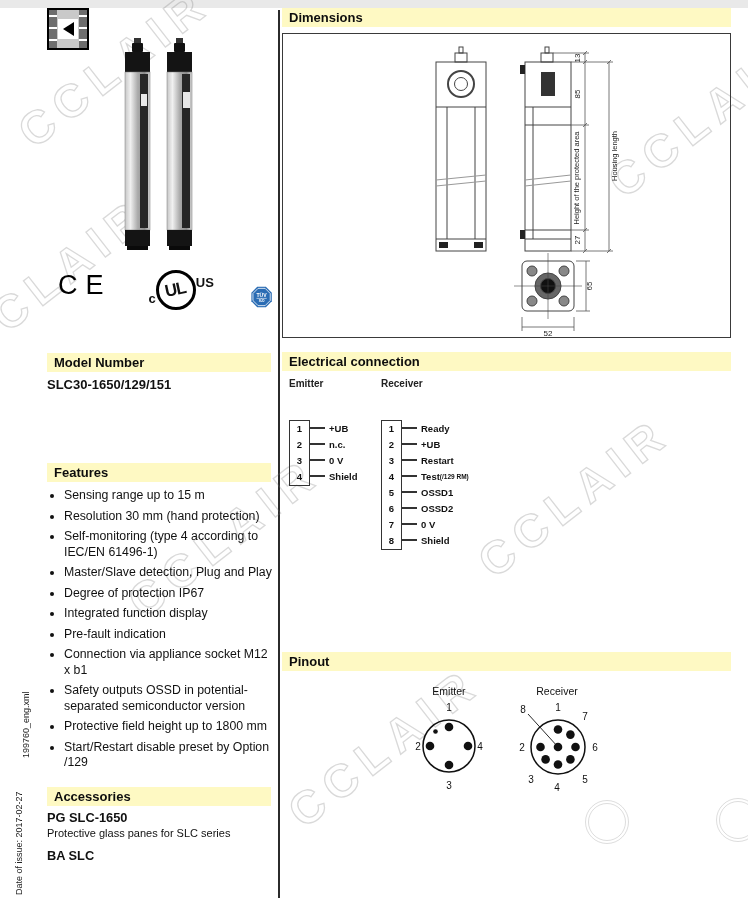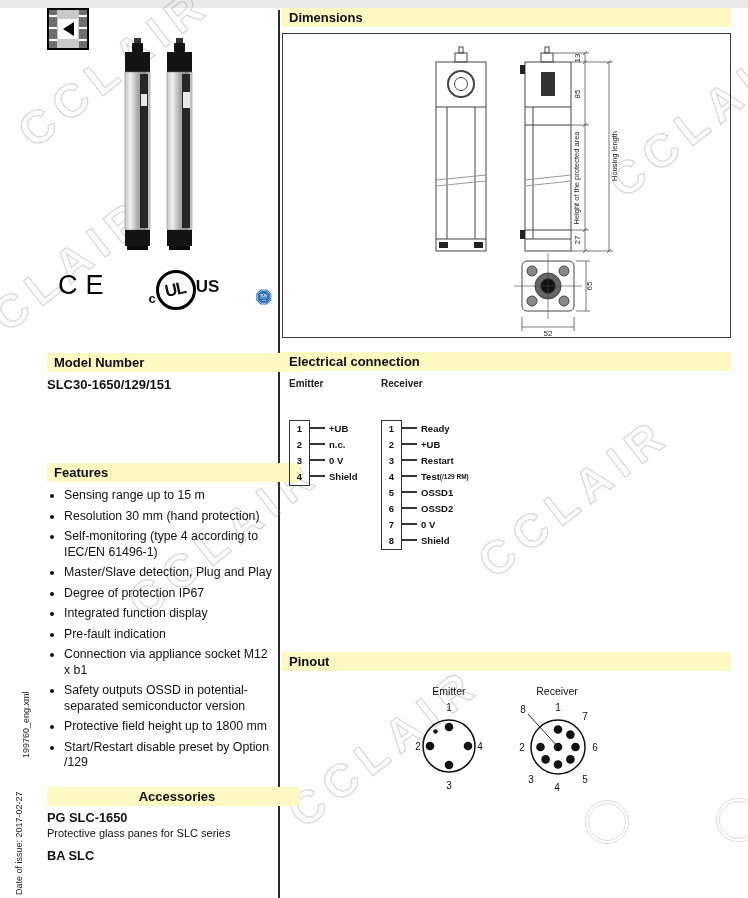--- a/index.html
+++ b/index.html
@@ -12,42 +12,42 @@
 
   
   .wm { position:absolute; font-size:46px; font-weight:bold; letter-spacing:9px;
         color:transparent; -webkit-text-stroke:1.3px rgba(120,120,120,0.28);
         transform:rotate(-38deg); pointer-events:none; user-select:none; }
   .ring { position:absolute; width:44px; height:44px; border:4px double rgba(120,120,120,0.25); border-radius:50%; }
 
   
   .secbar { position:absolute; height:19px; background:#fef9c3; font-weight:bold; font-size:13px;
             line-height:19px; padding-left:7px; color:#0d0d0d; }
-  .secbar.left  { left:47px; width:253px; }
+  .secbar.left  { left:47px; width:224px; }
   .secbar.right { left:282px; width:449px; }
 
   
   .picto { position:absolute; left:47px; top:8px; width:42px; height:42px; border:2px solid #000;
            background:#c9c9c9; display:flex; }
   .picto .bar { width:8px; background:repeating-linear-gradient(#6e6e6e 0 5px, #fff 5px 7px, #6e6e6e 7px 12px); }
   .picto .mid { flex:1; display:flex; align-items:center; justify-content:center; }
   .picto .sq  { width:20px; height:20px; background:#fff; display:flex; align-items:center; justify-content:center; }
   .picto .tri { width:0; height:0; border-top:7px solid transparent; border-bottom:7px solid transparent;
                 border-right:11px solid #000; }
 
   
   .certs { position:absolute; left:58px; top:270px; width:214px; height:58px;
            display:flex; align-items:flex-start; gap:37px; }
   .ce { font-size:27px; letter-spacing:8px; font-weight:400; color:#000; }
   .ulwrap { display:flex; align-items:flex-end; }
   .ulc  { font-weight:bold; font-size:13px; margin-bottom:4px; }
   .ulcircle { width:40px; height:40px; border:3px solid #000; border-radius:50%;
               display:flex; align-items:center; justify-content:center; }
   .ulletters { font-weight:bold; font-size:17px; transform:rotate(-12deg); letter-spacing:-1px; }
-  .ulus { font-weight:bold; font-size:17px; margin-bottom:13px; }
+  .ulus { font-weight:bold; font-size:13px; margin-bottom:20px; }
 
   
   .model-name { position:absolute; left:47px; top:377px; font-size:13px; font-weight:bold;text-align:right; }
   .model-desc { position:absolute; left:47px; top:402px; width:226px; font-size:12.3px; line-height:15.5px; }
   .features-list { position:absolute; left:47px; top:488px; width:230px; }
   .features-list ul { margin:0; padding-left:17px; }
   .features-list li { font-size:12.3px; line-height:15.5px; margin-bottom:5px; }
   .acc-name { position:absolute; left:47px; font-size:12.8px; font-weight:bold; }
   .acc-desc { position:absolute; left:47px; width:228px; font-size:11px; line-height:15.5px; }
 
@@ -160,21 +160,21 @@
       <li>Degree of protection IP67</li>
       <li>Integrated function display</li>
       <li>Pre-fault indication</li>
       <li>Connection via appliance socket M12 x b1</li>
       <li>Safety outputs OSSD in potential-separated semiconductor version</li>
       <li>Protective field height up to 1800 mm</li>
       <li>Start/Restart disable preset by Option /129</li>
     </ul>
   </div>
 
-  <div class="secbar left" style="top:787px;text-align:center;">Accessories</div>
+  <div class="secbar left" style="top:787px;">Accessories</div>
   <div class="acc-name" style="top:810px;">PG SLC-1650</div>
   <div class="acc-desc" style="top:826px;">Protective glass panes for SLC series</div>
   <div class="acc-name" style="top:848px;">BA SLC</div>
 
   <div class="vtext" style="left:24px; bottom:3px;">Date of issue: 2017-02-27</div>
   <div class="vtext" style="left:31px; bottom:140px;">199760_eng.xml</div>
 
   <div class="secbar right" style="top:8px;">Dimensions</div>
   <div class="dimbox">
     <svg width="446" height="302" viewBox="0 0 446 302">

